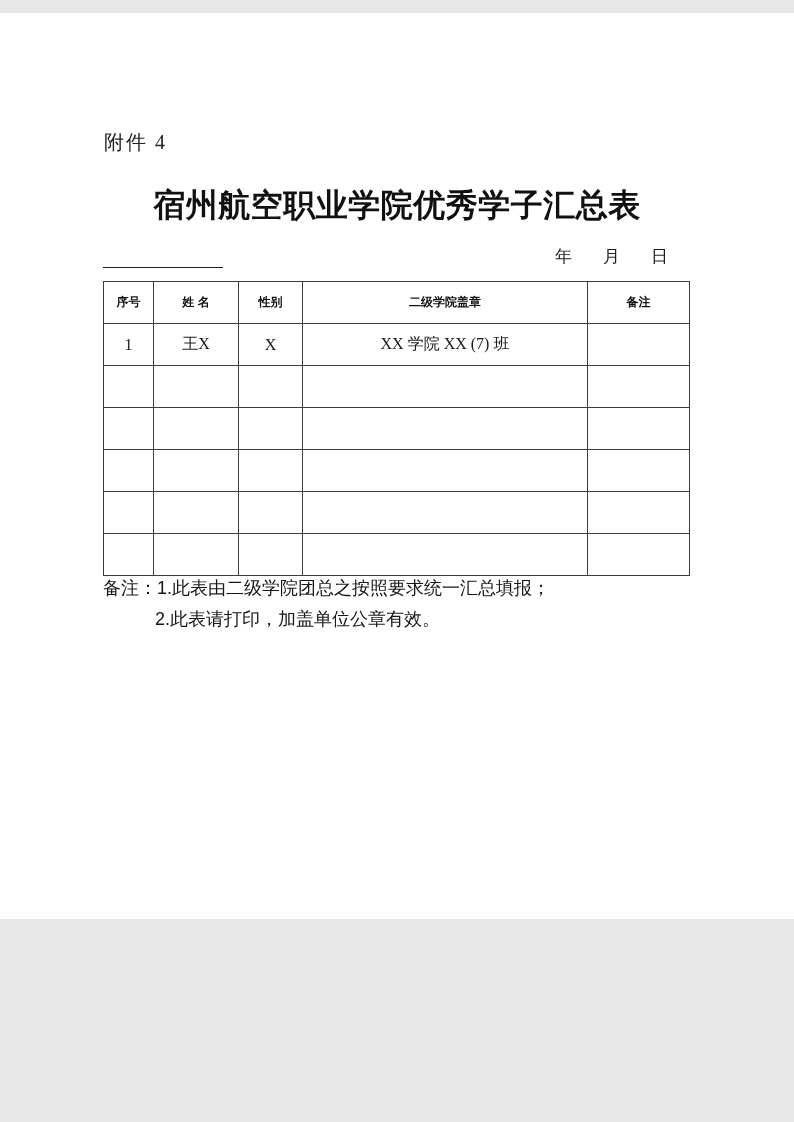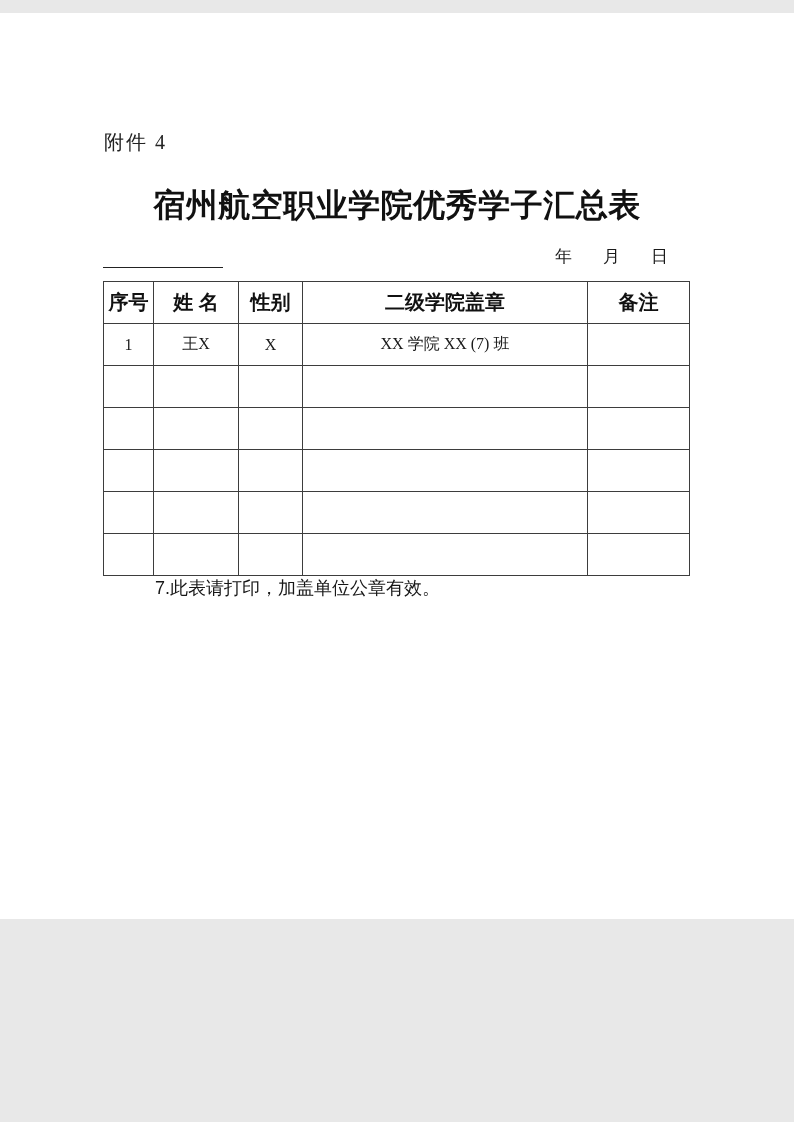--- a/index.html
+++ b/index.html
@@ -75,21 +75,21 @@
     font-family: "Liberation Serif", serif;
   }
   .summary-table th, .summary-table td {
     border: 1px solid #3d3d3d;
     height: 42px;
     text-align: center;
     vertical-align: middle;
     overflow: hidden;
   }
   .summary-table th {
-    font-size: 20px;
+    font-size: 12px;
     font-weight: bold;
     font-family: "Liberation Sans", sans-serif;
     color: #111;
   }
   .summary-table td {
     font-size: 16px;
     color: #1a1a1a;
   }
 
   .notes {
@@ -192,20 +192,23 @@
         <td></td>
         <td></td>
         <td></td>
         <td></td>
         <td></td>
       </tr>
     </tbody>
   </table>
 
   <div class="notes">
+    <div class="note-line">
+      <span class="note-label">备注：</span><span>1.此表由二级学院团总之按照要求统一汇总填报；</span>
+    </div>
     <div class="note-line indented">
-      <span>7.此表请打印，加盖单位公章有效。</span>
+      <span>2.此表请打印，加盖单位公章有效。</span>
     </div>
   </div>
 
   <div class="page-number">—8—</div>
 
 </div>
 
 </body></html>

